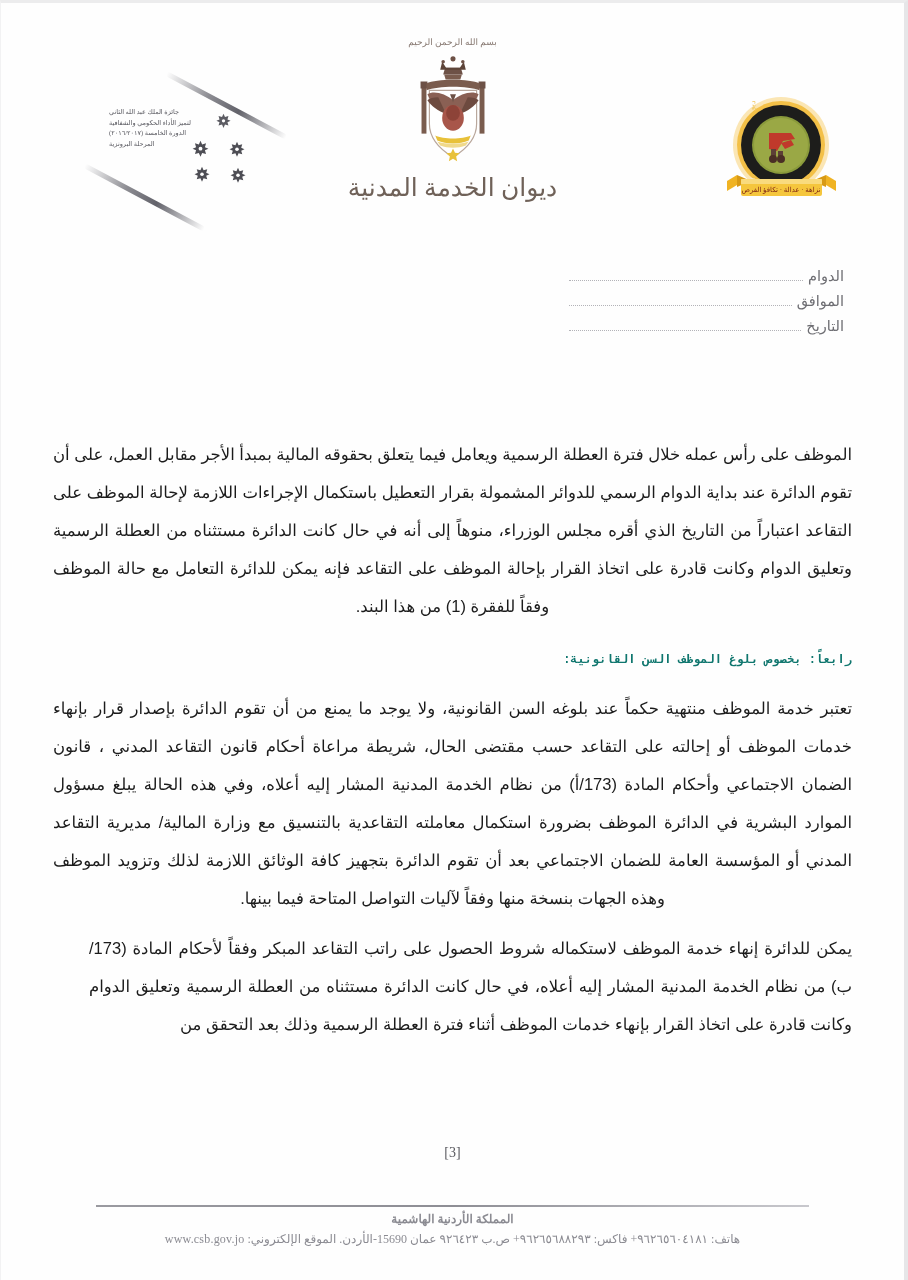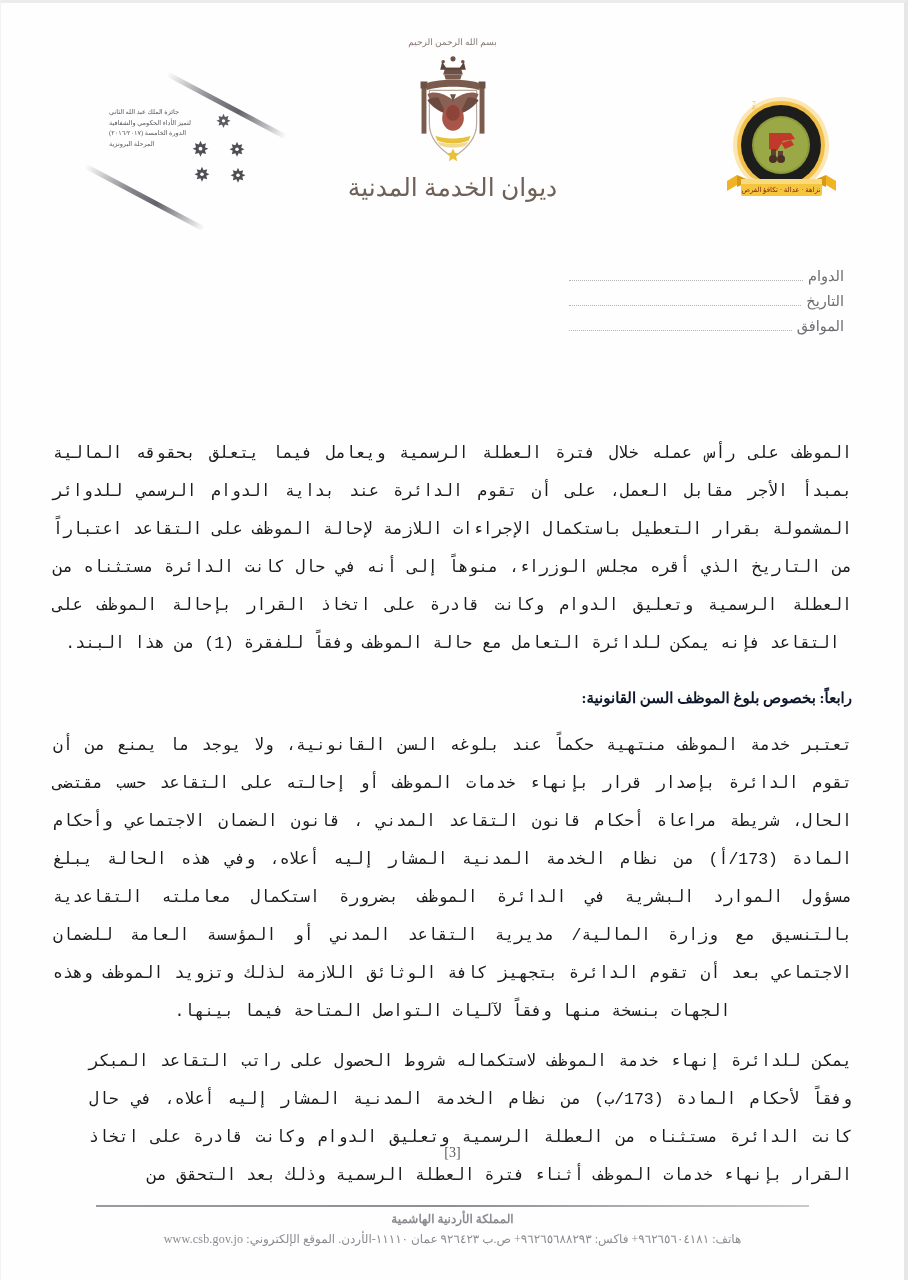--- a/index.html
+++ b/index.html
@@ -173,33 +173,33 @@
     right: 52px;
     left: 52px;
   }
   p.para {
     margin: 0 0 12px 0;
     font-size: 16.5px;
     line-height: 38px;
     color: #1b1b1b;
     text-align: justify;
     text-align-last: center;
-    font-family: Liberation Mono, monospace;
+    font-family: Liberation Sans, sans-serif;
     direction: rtl;
   }
   p.para.last-right { text-align-last: right; margin-left: 36px; }
   h2.section-head {
     margin: 20px 0 14px 0;
-    font-size: 15px;
+    font-size: 12px;
     line-height: 30px;
     font-weight: bold;
-    color: #0f172a;
+    color: #0f766e;
     text-align: right;
     direction: rtl;
-    font-family: Liberation Serif, serif;
+    font-family: Liberation Mono, monospace;
   }
 
   
   .page-number {
     position: absolute;
     top: 1142px;
     left: 0; right: 0;
     text-align: center;
     font-size: 14px;
     color: #58585e;
@@ -361,41 +361,41 @@
         </svg>
       </div>
     </div>
 
     <div class="fields">
       <div class="field-row">
         <span class="field-label">الدوام</span>
         <span class="field-dots"></span>
       </div>
       <div class="field-row">
+        <span class="field-label">الموافق</span>
+        <span class="field-dots"></span>
+      </div>
+      <div class="field-row">
         <span class="field-label">التاريخ</span>
-        <span class="field-dots"></span>
-      </div>
-      <div class="field-row">
-        <span class="field-label">الموافق</span>
         <span class="field-dots"></span>
       </div>
     </div>
 
     <div class="body-area">
       <p class="para">الموظف على رأس عمله خلال فترة العطلة الرسمية ويعامل فيما يتعلق بحقوقه المالية بمبدأ الأجر مقابل العمل، على أن تقوم الدائرة عند بداية الدوام الرسمي للدوائر المشمولة بقرار التعطيل باستكمال الإجراءات اللازمة لإحالة الموظف على التقاعد اعتباراً من التاريخ الذي أقره مجلس الوزراء، منوهاً إلى أنه في حال كانت الدائرة مستثناه من العطلة الرسمية وتعليق الدوام وكانت قادرة على اتخاذ القرار بإحالة الموظف على التقاعد فإنه يمكن للدائرة التعامل مع حالة الموظف وفقاً للفقرة (1) من هذا البند.</p>
 
       <h2 class="section-head">رابعاً: بخصوص بلوغ الموظف السن القانونية:</h2>
 
       <p class="para">تعتبر خدمة الموظف منتهية حكماً عند بلوغه السن القانونية، ولا يوجد ما يمنع من أن تقوم الدائرة بإصدار قرار بإنهاء خدمات الموظف أو إحالته على التقاعد حسب مقتضى الحال، شريطة مراعاة أحكام قانون التقاعد المدني ، قانون الضمان الاجتماعي وأحكام المادة (173/أ) من نظام الخدمة المدنية المشار إليه أعلاه، وفي هذه الحالة يبلغ مسؤول الموارد البشرية في الدائرة الموظف بضرورة استكمال معاملته التقاعدية بالتنسيق مع وزارة المالية/ مديرية التقاعد المدني أو المؤسسة العامة للضمان الاجتماعي بعد أن تقوم الدائرة بتجهيز كافة الوثائق اللازمة لذلك وتزويد الموظف وهذه الجهات بنسخة منها وفقاً لآليات التواصل المتاحة فيما بينها.</p>
 
 
       <p class="para last-right">يمكن للدائرة إنهاء خدمة الموظف لاستكماله شروط الحصول على راتب التقاعد المبكر وفقاً لأحكام المادة (173/ب) من نظام الخدمة المدنية المشار إليه أعلاه، في حال كانت الدائرة مستثناه من العطلة الرسمية وتعليق الدوام وكانت قادرة على اتخاذ القرار بإنهاء خدمات الموظف أثناء فترة العطلة الرسمية وذلك بعد التحقق من</p>
     </div>
 
     <div class="page-number">[3]</div>
     <div class="footer-rule"></div>
     <div class="footer-text">
       <div class="footer-kingdom">المملكة الأردنية الهاشمية</div>
-      <div class="footer-contact">هاتف: ٩٦٢٦٥٦٠٤١٨١+ فاكس: ٩٦٢٦٥٦٨٨٢٩٣+ ص.ب ٩٢٦٤٢٣ عمان ١١١١٠-الأردن. الموقع الإلكتروني: www.csb.gov.jo</div>
+      <div class="footer-contact">هاتف: ٩٦٢٦٥٦٠٤١٨١+ فاكس: ٩٦٢٦٥٦٨٨٢٩٣+ ص.ب ٩٢٦٤٢٣ عمان 15690-الأردن. الموقع الإلكتروني: www.csb.gov.jo</div>
     </div>
 
   </div>
 </div>
 
 </body></html>

